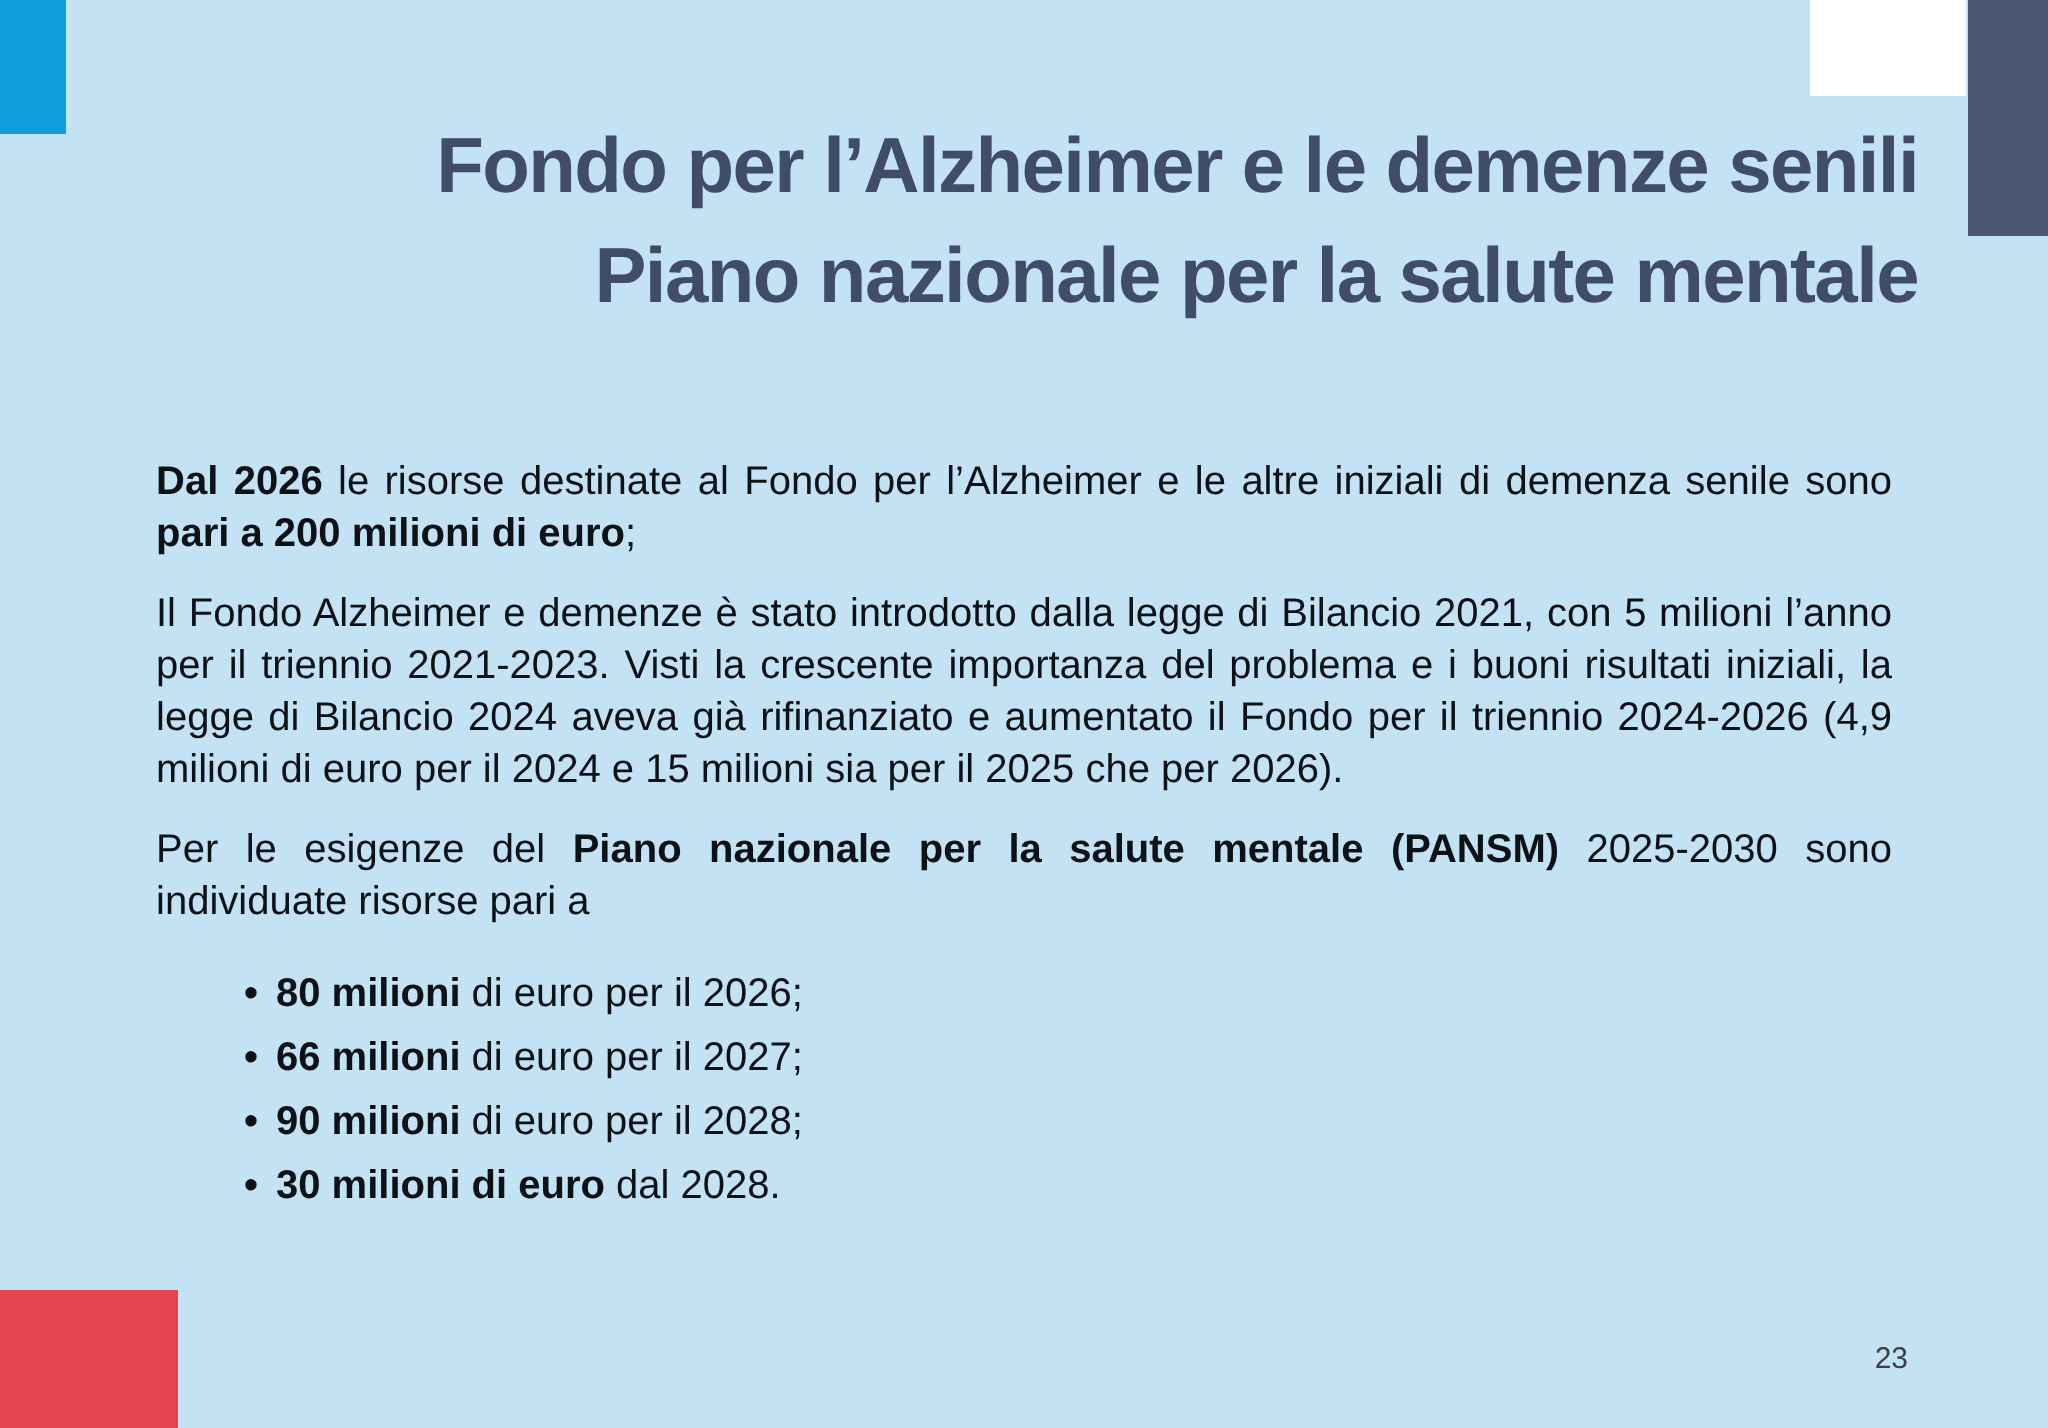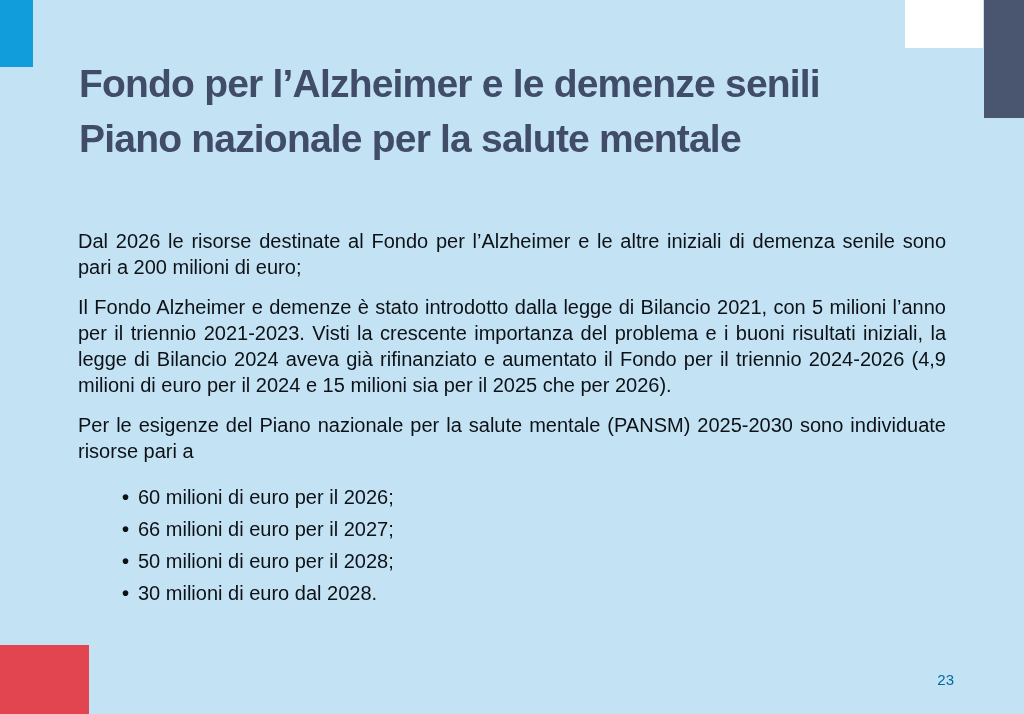--- a/index.html
+++ b/index.html
@@ -28,38 +28,39 @@
     position: absolute;
     left: 79px;
     top: 56px;
     width: 880px;
     margin: 0;
     font-size: 39px;
     line-height: 55px;
     font-weight: 800;
     letter-spacing: -0.8px;
     color: #414c68;
+    text-align: right;
   }
 
   
   .content {
     position: absolute;
     left: 78px;
     top: 228px;
     width: 868px;
     color: #0e1116;
     font-size: 20px;
     line-height: 26px;
   }
   .content p {
     margin: 0 0 14px 0;
     text-align: justify;
   }
   .content p.last-para { margin-bottom: 20px; }
-  b, .bold { font-weight: 400; }
+  b, .bold { font-weight: 700; }
 
   
   ul.bullets {
     list-style: none;
     margin: 0;
     padding: 0 0 0 44px;
   }
   ul.bullets li {
     position: relative;
     padding-left: 16px;
@@ -72,21 +73,21 @@
     top: 0;
     font-weight: 700;
   }
 
   
   .page-number {
     position: absolute;
     right: 70px;
     top: 671px;
     font-size: 15px;
-    color: #0369a1;
+    color: #404040;
   }
 </style>
 </head>
 <body>
 
 <div class="slide">
 
   <div class="shape shape-cyan"></div>
   <div class="shape shape-white"></div>
   <div class="shape shape-navy"></div>
@@ -100,27 +101,27 @@
   <div class="content">
 
     <p><b>Dal 2026</b><span> le risorse destinate al Fondo per l’Alzheimer e le altre iniziali di demenza senile sono </span><b>pari a 200 milioni di euro</b><span>;</span></p>
 
     <p>Il Fondo Alzheimer e demenze è stato introdotto dalla legge di Bilancio 2021, con 5 milioni l’anno per il triennio 2021-2023. Visti la crescente importanza del problema e i buoni risultati iniziali, la legge di Bilancio 2024 aveva già rifinanziato e aumentato il Fondo per il triennio 2024-2026 (4,9 milioni di euro per il 2024 e 15 milioni sia per il 2025 che per 2026).</p>
 
     <p class="last-para"><span>Per le esigenze del </span><b>Piano nazionale per la salute mentale (PANSM)</b><span> 2025-2030 sono individuate risorse pari a</span></p>
 
     <ul class="bullets">
       <li>
-        <span class="dot">•</span><b>60 milioni</b><span> di euro per il 2026;</span>
+        <span class="dot">•</span><b>80 milioni</b><span> di euro per il 2026;</span>
       </li>
       <li>
         <span class="dot">•</span><b>66 milioni</b><span> di euro per il 2027;</span>
       </li>
       <li>
-        <span class="dot">•</span><b>50 milioni</b><span> di euro per il 2028;</span>
+        <span class="dot">•</span><b>90 milioni</b><span> di euro per il 2028;</span>
       </li>
       <li>
         <span class="dot">•</span><b>30 milioni di euro</b><span> dal 2028.</span>
       </li>
     </ul>
   </div>
 
   <div class="page-number">23</div>
 
 </div>

